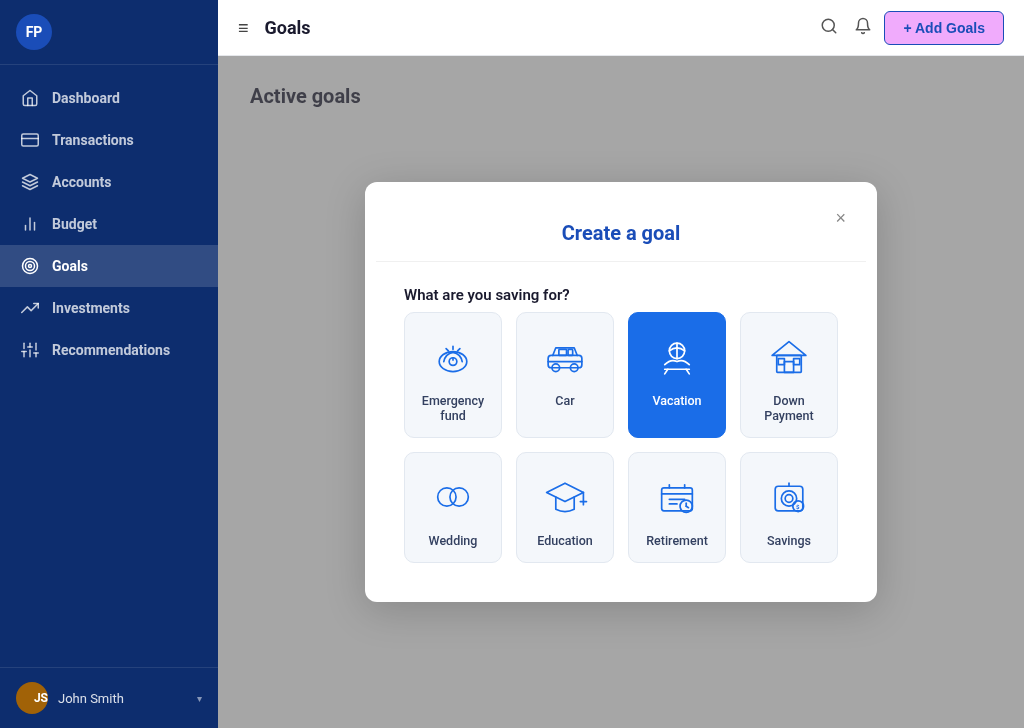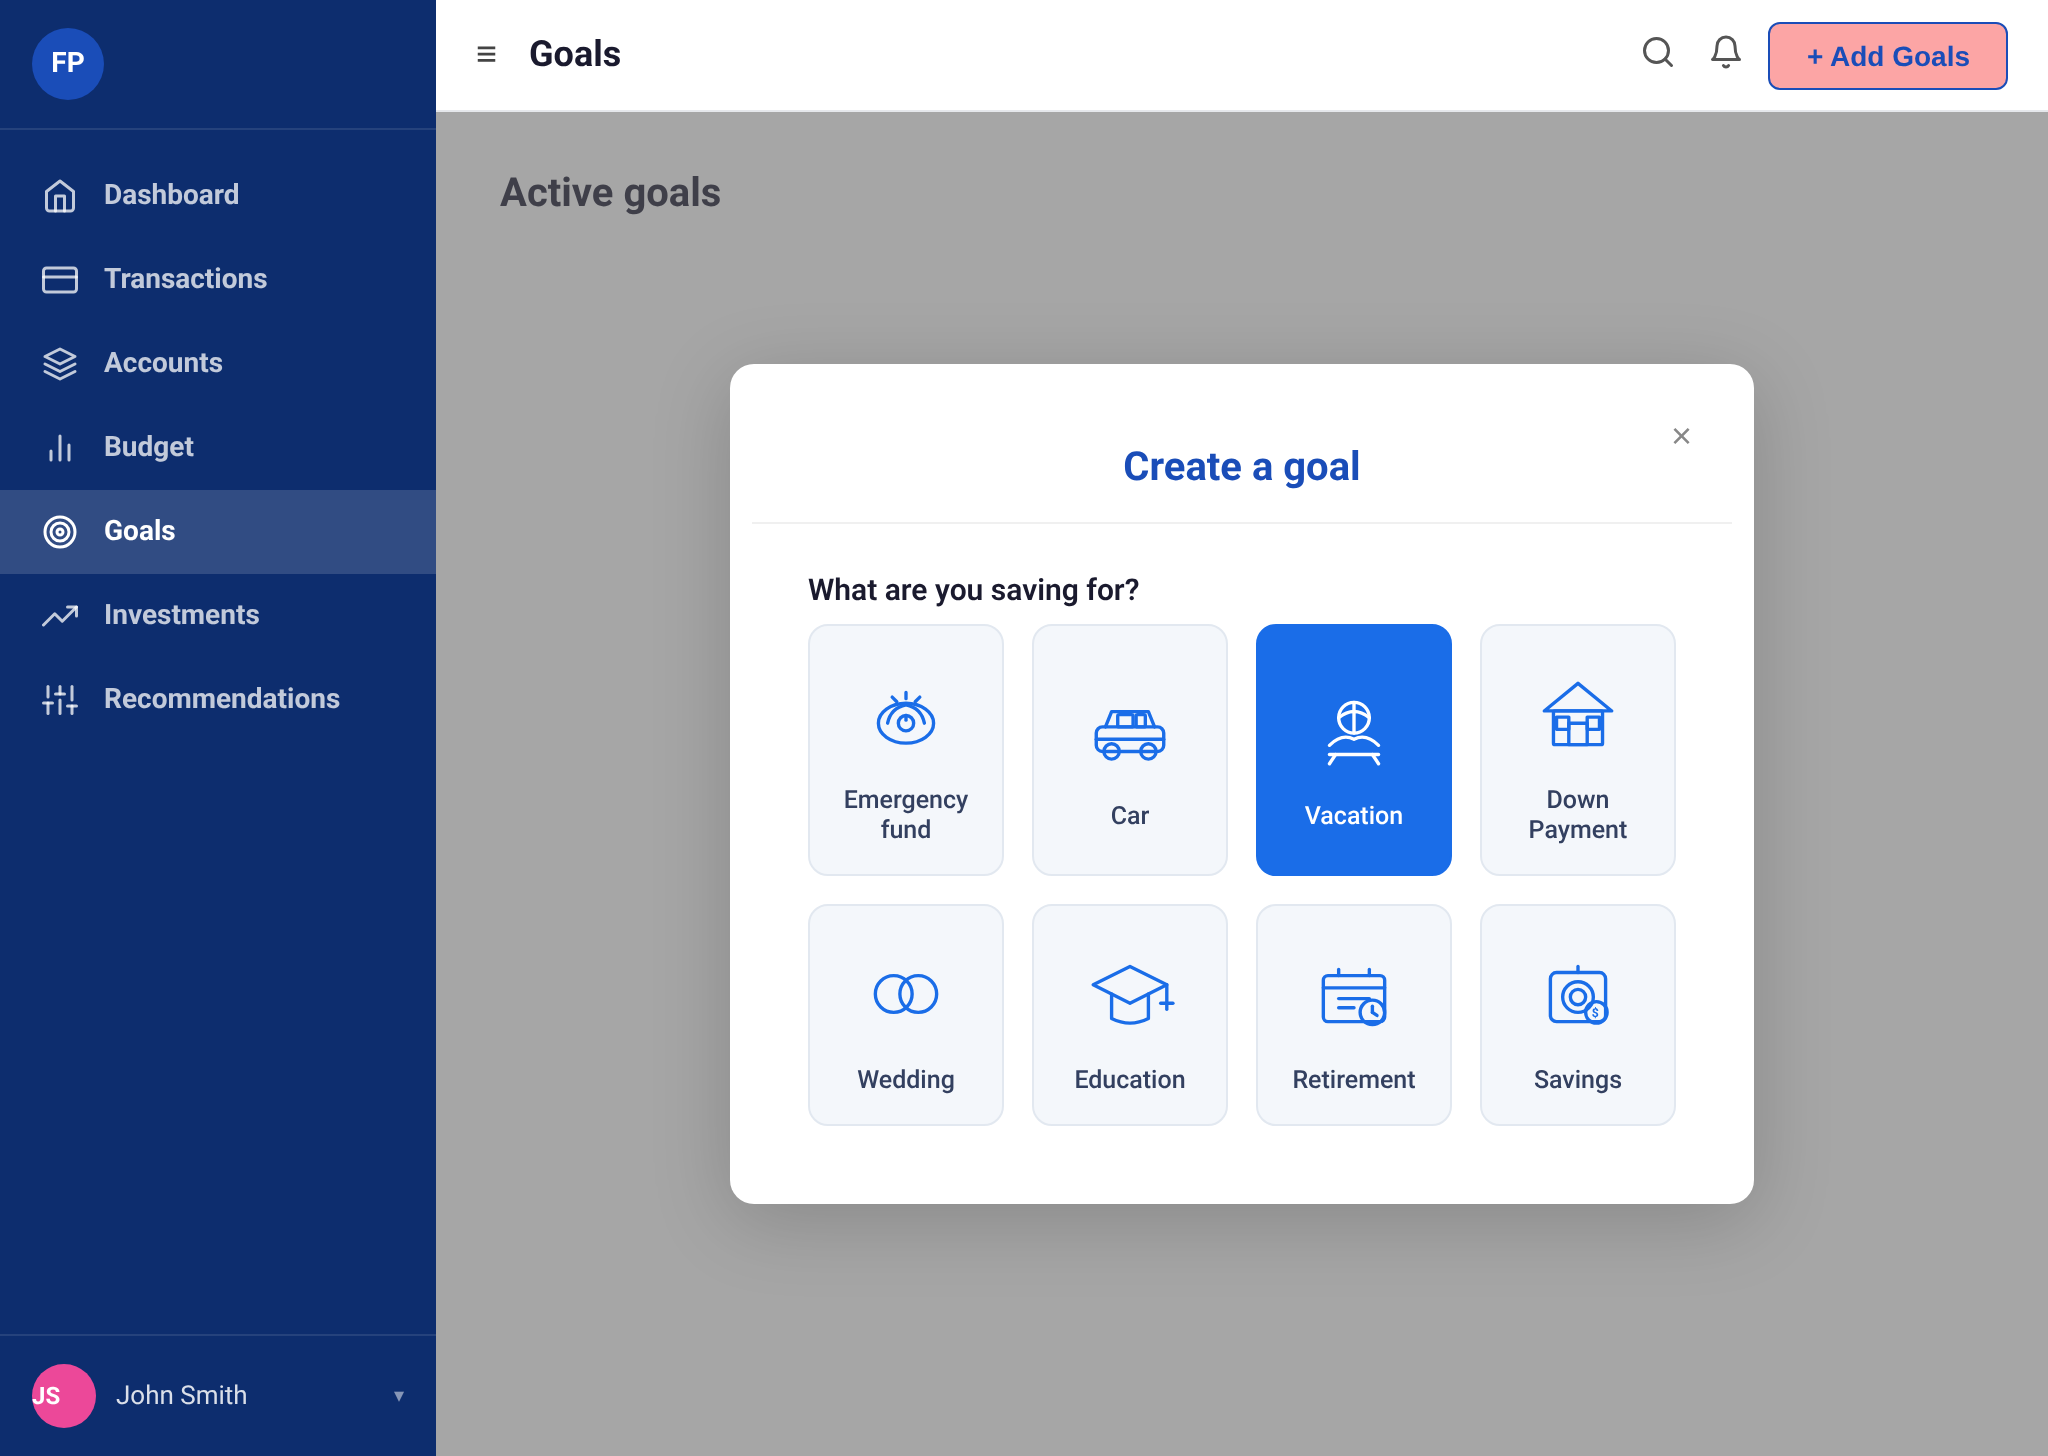--- a/index.html
+++ b/index.html
@@ -49,23 +49,23 @@
     .sidebar-footer {
       padding: 14px 16px;
       display: flex;
       align-items: center;
       gap: 10px;
       border-top: 1px solid rgba(255,255,255,0.1);
       cursor: pointer;
     }
     .avatar {
       width: 32px; height: 32px;
-      background: #ec4899;
+      background: #a16207;
       border-radius: 50%;
-      display: flex; align-items: center; justify-content: flex-start;
+      display: flex; align-items: center; justify-content: flex-end;
       color: white; font-size: 12px; font-weight: bold;
     }
     .user-name { color: rgba(255,255,255,0.85); font-size: 13px; flex: 1; }
     .chevron { color: rgba(255,255,255,0.5); font-size: 10px; }
 
     
     .main {
       flex: 1;
       display: flex;
       flex-direction: column;
@@ -83,21 +83,21 @@
     }
     .topbar-menu { font-size: 18px; color: #444; cursor: pointer; margin-right: 4px; }
     .topbar-title { font-size: 18px; font-weight: 700; color: #1a1a2e; flex: 1; }
     .topbar-icons { display: flex; gap: 16px; align-items: center; }
     .topbar-icon { font-size: 16px; color: #555; cursor: pointer; }
     .add-goals-btn {
       display: flex; align-items: center; gap: 6px;
       padding: 8px 18px;
       border: 1.5px solid #1a4db8;
       border-radius: 6px;
-      background: #fca5a5;
+      background: #f0abfc;
       color: #1a4db8;
       font-size: 14px;
       font-weight: 600;
       cursor: pointer;
     }
 
     .page-content {
       flex: 1;
       padding: 28px 32px;
       background: #e8e8e8;
@@ -165,21 +165,20 @@
       grid-template-columns: repeat(4, 1fr);
       gap: 14px;
     }
     .goal-card {
       background: #f4f7fb;
       border: 1.5px solid #e2e8f0;
       border-radius: 10px;
       display: flex;
       flex-direction: column;
       align-items: center;
-      justify-content: center;
       padding: 18px 10px 14px;
       cursor: pointer;
       transition: background 0.15s, border-color 0.15s;
       gap: 10px;
     }
     .goal-card.selected {
       background: #1a6de8;
       border-color: #1a6de8;
     }
     .goal-card.selected .goal-label { color: #fff; }

